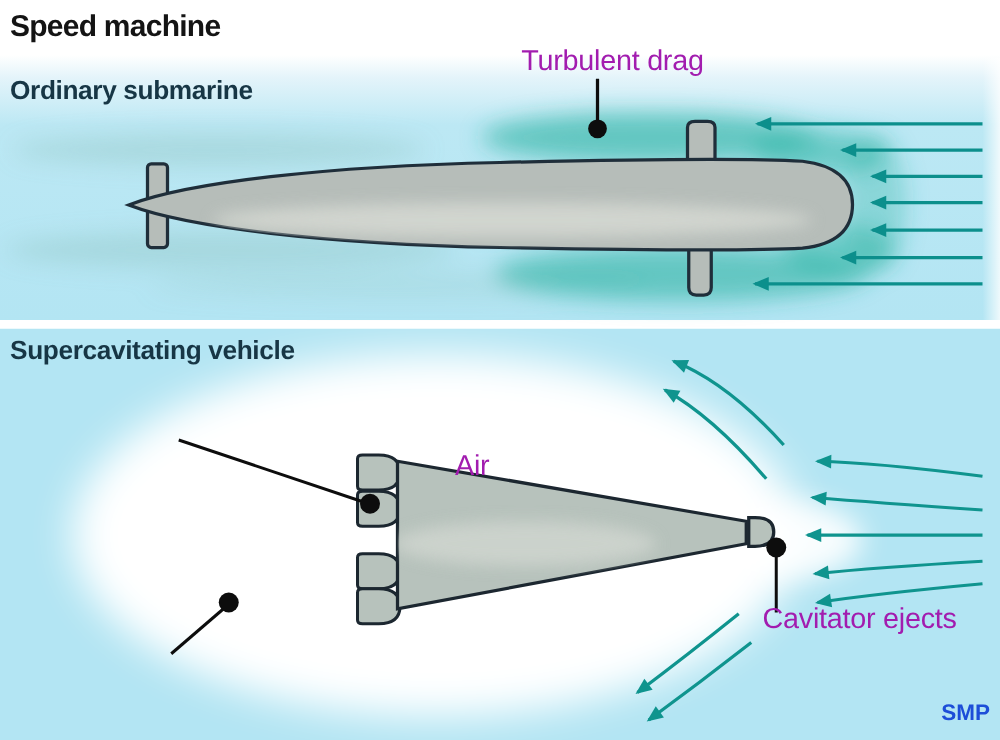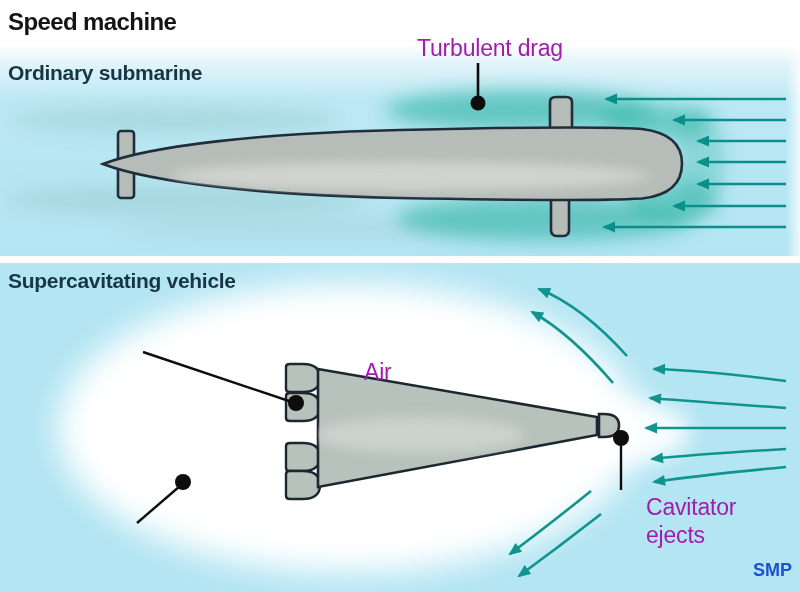--- a/index.html
+++ b/index.html
@@ -144,19 +144,19 @@
   <div class="abs title">Speed machine</div>
   <div class="abs heading" style="left:8px;top:61px;">Ordinary submarine</div>
   <div class="abs note" style="left:417px;top:34px;">Turbulent drag</div>
 
   <div class="abs heading" style="left:8px;top:269px;">Supercavitating vehicle</div>
 
 
   <div class="abs note" style="left:364px;top:321px;margin-top:37px;">Air</div>
 
 
-  <div class="abs note" style="left:610px;top:493px;margin-left:36px;">
+  <div class="abs note" style="left:610px;top:480px;">
     <div>Cavitator ejects</div>
   </div>
 
   <div class="abs credit" style="left:753px;top:560px;">SMP</div>
 
 </div>
 
 </body></html>

